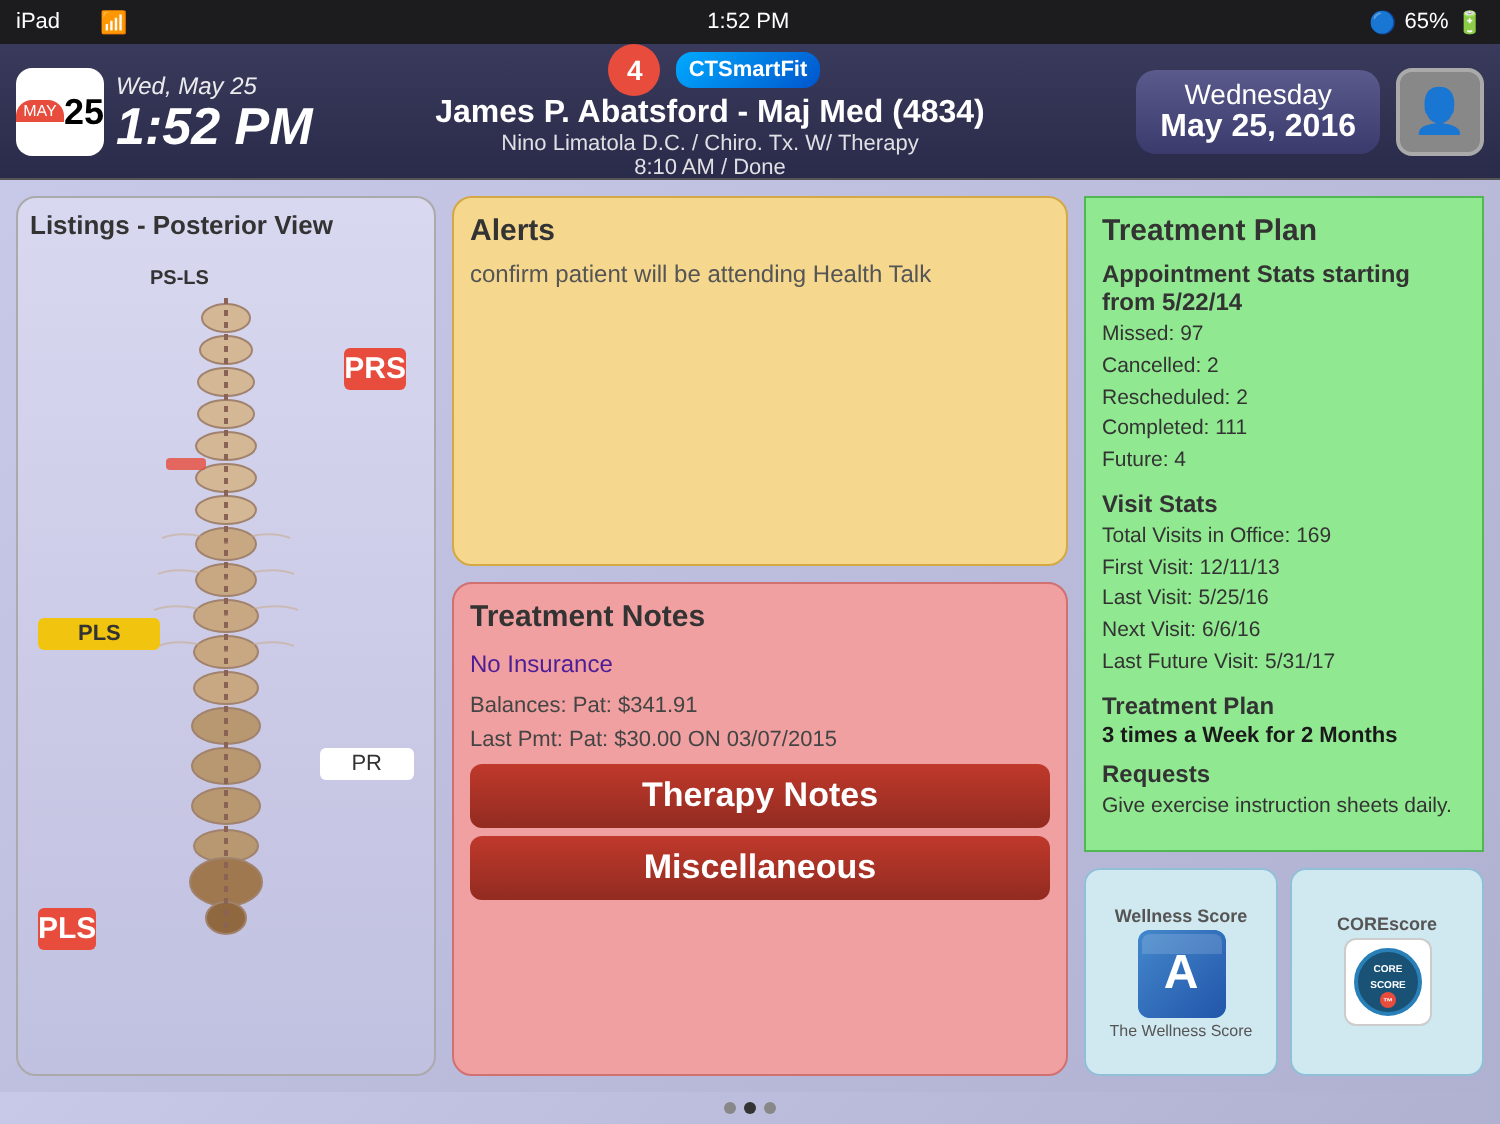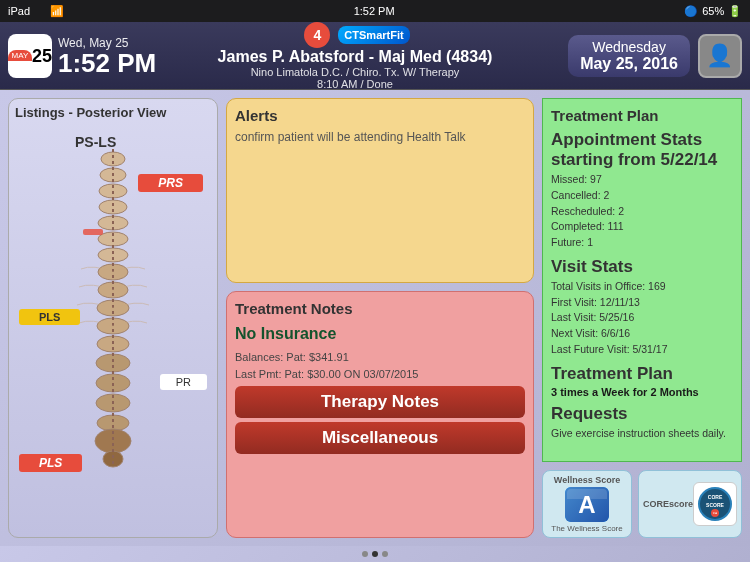--- a/index.html
+++ b/index.html
@@ -65,20 +65,21 @@
       padding: 1px 0;
     }
     .calendar-icon .cal-date {
       font-size: 18px;
       font-weight: bold;
       color: #000;
       line-height: 1;
     }
     .header-time {
       color: white;
+      font-style: italic;
     }
     .header-time .day-date {
       font-size: 12px;
       opacity: 0.9;
     }
     .header-time .time {
       font-size: 26px;
       font-weight: bold;
       line-height: 1;
     }
@@ -175,32 +176,31 @@
       width: 100%;
       height: 390px;
     }
     .spine-svg {
       position: absolute;
       left: 50%;
       transform: translateX(-50%);
     }
     .label-tag {
       position: absolute;
-      font-size: 14px;
+      font-size: 10px;
       font-weight: bold;
       color: #333;
     }
     .red-tag {
       background: #e74c3c;
       color: white;
-      padding: 2px 20px;
+      padding: 2px 0;
       border-radius: 3px;
-      font-size: 12px;
-      font-weight: bold;
-      font-style: italic;
+      font-size: 15px;
+      font-weight: bold;
     }
     .yellow-tag {
       background: #f1c40f;
       color: #333;
       padding: 2px 20px;
       border-radius: 3px;
       font-size: 11px;
       font-weight: bold;
     }
     .white-tag {
@@ -259,24 +259,23 @@
       border-radius: 6px;
       width: 100%;
       padding: 7px;
       font-size: 13px;
       font-weight: bold;
       cursor: pointer;
       margin-bottom: 6px;
       text-align: center;
     }
     .tn-info {
-      font-size: 16px;
-      color: #14532d;
+      font-size: 12px;
+      color: #4c1d95;
       padding: 2px 0;
-      font-weight: bold;
     }
     .tn-balance {
       font-size: 11px;
       color: #444;
       margin-top: 4px;
       line-height: 1.5;
     }
     .tn-button-secondary {
       background: linear-gradient(180deg, #c0392b 0%, #922b21 100%);
       color: white;
@@ -305,41 +304,41 @@
       padding: 8px;
       flex: 1;
     }
     .tp-title {
       font-size: 15px;
       font-weight: bold;
       color: #333;
       margin-bottom: 6px;
     }
     .tp-section-title {
-      font-size: 17px;
+      font-size: 12px;
       font-weight: bold;
       color: #333;
       margin-top: 6px;
       margin-bottom: 2px;
     }
     .tp-content {
       font-size: 10.5px;
       color: #333;
       line-height: 1.5;
     }
     .tp-highlight {
       font-size: 11px;
       font-weight: bold;
       color: #1a1a1a;
     }
 
     .bottom-widgets {
       display: flex;
       gap: 6px;
-      height: 68px;
+      height: 104px;
     }
     .wellness-score {
       flex: 1;
       background: #d0e8f0;
       border-radius: 8px;
       border: 1px solid #90c0d8;
       display: flex;
       flex-direction: column;
       align-items: center;
       justify-content: center;
@@ -373,21 +372,21 @@
       color: #555;
       text-align: center;
     }
 
     .core-score {
       flex: 1;
       background: #d0e8f0;
       border-radius: 8px;
       border: 1px solid #90c0d8;
       display: flex;
-      flex-direction: row;
+      flex-direction: column;
       align-items: center;
       justify-content: center;
       padding: 4px;
     }
     .cs-title {
       font-size: 9px;
       color: #555;
       font-weight: bold;
       text-align: center;
     }
@@ -557,21 +556,21 @@
 
     <div class="treatment-plan-panel">
       <div class="tp-title">Treatment Plan</div>
 
       <div class="tp-section-title">Appointment Stats starting from 5/22/14</div>
       <div class="tp-content">
         <div>Missed: 97</div>
         <div>Cancelled: 2</div>
         <div>Rescheduled: 2</div>
         <div>Completed: 111</div>
-        <div>Future: 1</div>
+        <div>Future: 4</div>
       </div>
 
       <div class="tp-section-title">Visit Stats</div>
       <div class="tp-content">
         <div>Total Visits in Office: 169</div>
         <div>First Visit: 12/11/13</div>
         <div>Last Visit: 5/25/16</div>
         <div>Next Visit: 6/6/16</div>
         <div>Last Future Visit: 5/31/17</div>
       </div>

